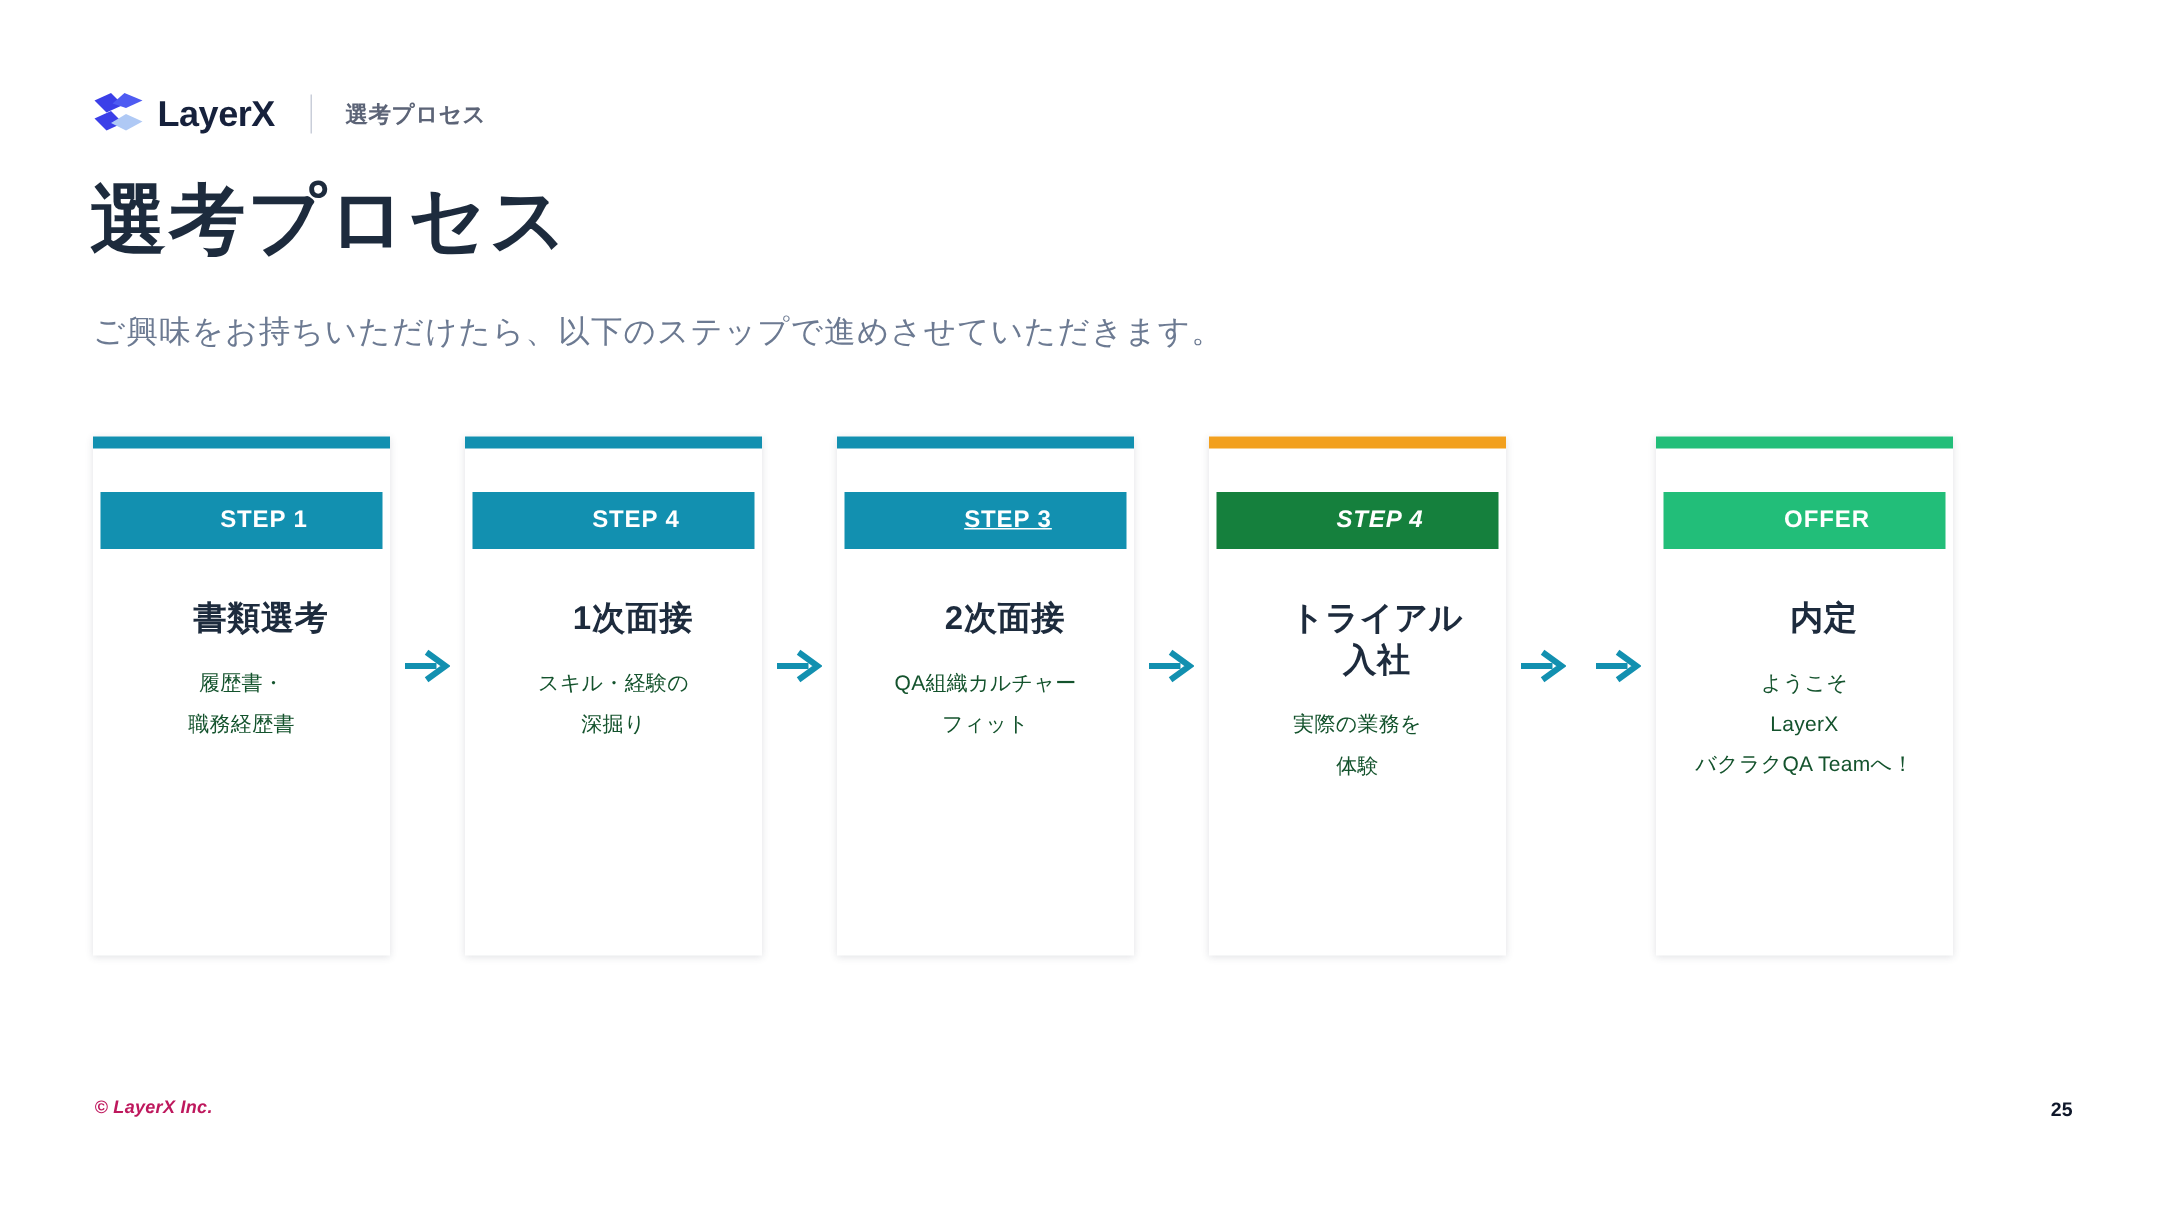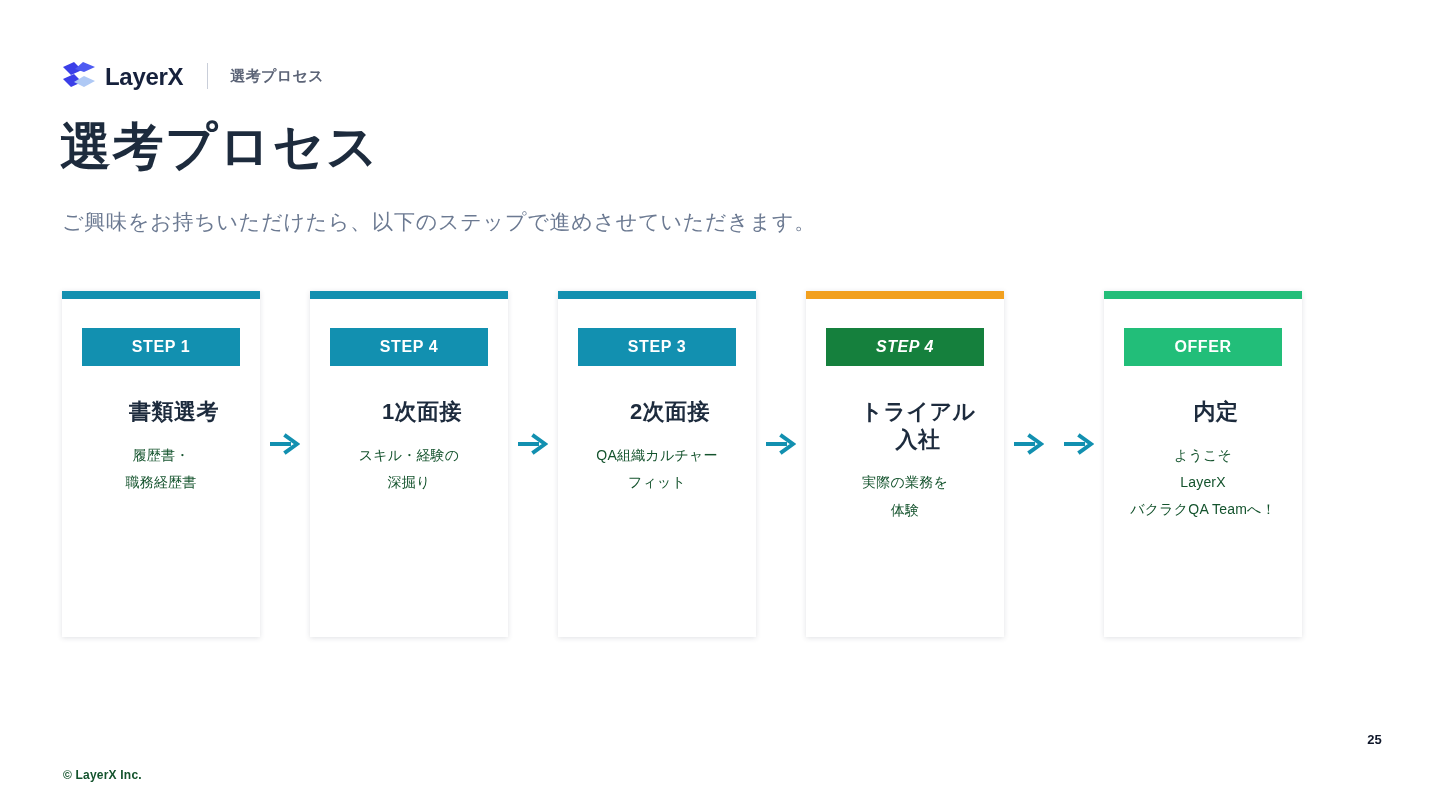--- a/index.html
+++ b/index.html
@@ -108,20 +108,21 @@
     width: 158px;
     height: 38px;
     display: flex;
     align-items: center;
     justify-content: center;
     color: #ffffff;
     font-size: 16px;
     font-weight: 700;
     letter-spacing: 0.6px;
     flex: none;
+    padding-left: 30px;
   }
   .card-title {
     margin-top: 32px;
     font-size: 22px;
     font-weight: 700;
     color: #1d2b3d;
     text-align: center;
     line-height: 1.26;
     letter-spacing: 0.5px;
     padding: 0 6px;
@@ -145,25 +146,26 @@
     display: flex;
     justify-content: center;
     align-items: center;
   }
   .arrow svg { display: block; }
 
   
   .footer-copy {
     position: absolute;
     left: 63px;
-    top: 768px;
+    top: 731px;
     font-size: 12px;
     font-weight: 700;
-    color: #14532d;
+    color: #be185d;
     letter-spacing: 0.2px;
+    font-style: italic;
   }
   .footer-page {
     position: absolute;
     right: 58px;
     top: 732px;
     font-size: 13px;
     font-weight: 700;
     color: #0f172a;
     letter-spacing: 0.2px;
   }
@@ -208,21 +210,21 @@
       <div class="card-desc">スキル・経験の<br>深掘り</div>
     </div>
     <div class="arrow">
       <svg viewBox="0 0 30 24" width="30" height="24" aria-hidden="true">
         <path d="M0 12 H21" stroke="#1290B0" stroke-width="4" fill="none"></path>
         <path d="M16 4 L27 12 L16 20" stroke="#1290B0" stroke-width="4" fill="none" stroke-linecap="square" stroke-linejoin="miter"></path>
       </svg>
     </div>
     <div class="card">
       <div class="card-topbar" style="background: rgb(18, 144, 176);"></div>
-      <div class="step-chip" style="background: rgb(18, 144, 176);">STEP 3</div>
+      <div class="step-chip" style="background: rgb(18, 144, 176); text-decoration: underline;">STEP 3</div>
       <div class="card-title">2次面接</div>
       <div class="card-desc">QA組織カルチャー<br>フィット</div>
     </div>
     <div class="arrow">
       <svg viewBox="0 0 30 24" width="30" height="24" aria-hidden="true">
         <path d="M0 12 H21" stroke="#1290B0" stroke-width="4" fill="none"></path>
         <path d="M16 4 L27 12 L16 20" stroke="#1290B0" stroke-width="4" fill="none" stroke-linecap="square" stroke-linejoin="miter"></path>
       </svg>
     </div>
     <div class="card">

